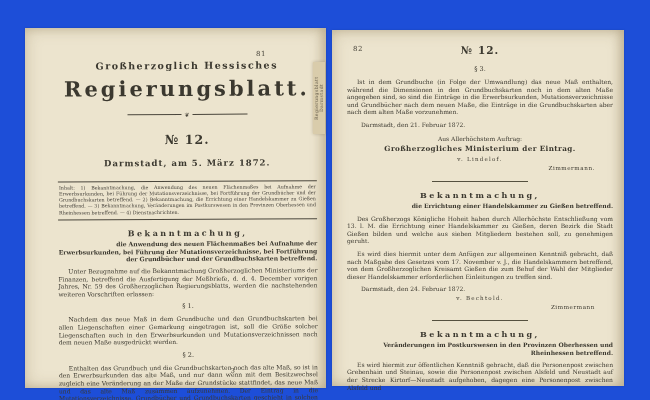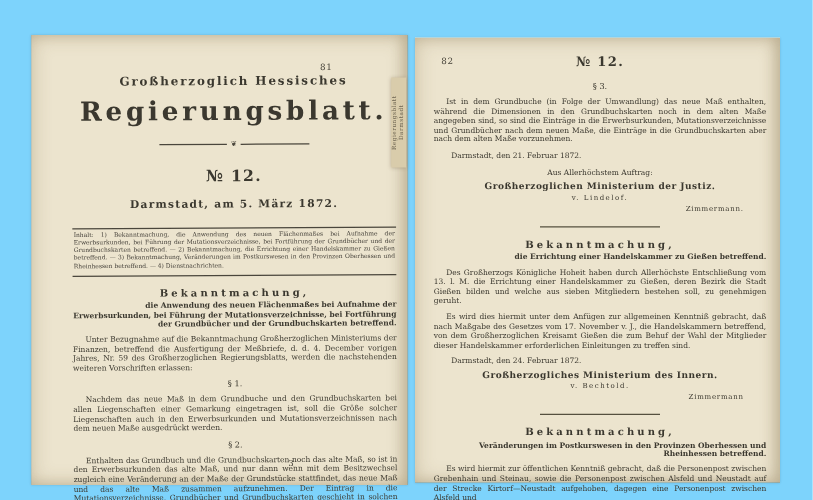--- a/index.html
+++ b/index.html
@@ -1,18 +1,18 @@
 <!DOCTYPE html>
 <html><head>
 <meta charset="utf-8">
 <style>
   html,body { margin:0; padding:0; }
   .canvas {
     position:relative; width:650px; height:400px;
-    background:#7dd3fc; overflow:hidden;
+    background:#1d4ed8; overflow:hidden;
     font-family:"DejaVu Serif", serif;
     color:#3b382f;
   }
   .page {
     position:absolute;
     background:#ece4ce;
     box-shadow: inset 0 0 16px rgba(110,88,48,.28), inset -5px 0 9px rgba(110,88,48,.20), 0 0 2px rgba(0,0,0,.15);
   }
   .page-left  { left:25px;  top:28px; width:301px; height:360px; }
   .page-right { left:332px; top:30px; width:292px; height:356px; }
@@ -105,33 +105,32 @@
     <div class="pagenum pagenum-right">82</div>
 
     <div class="inner">
       <div class="issue-number" style="margin-top:0; font-size:10.5px;">№ 12.</div>
 
       <div class="par-label" style="margin-top:9px;">§ 3.</div>
       <div class="body-par">Ist in dem Grundbuche (in Folge der Umwandlung) das neue Maß enthalten, während die Dimensionen in den Grundbuchskarten noch in dem alten Maße angegeben sind, so sind die Einträge in die Erwerbsurkunden, Mutationsverzeichnisse und Grundbücher nach dem neuen Maße, die Einträge in die Grundbuchskarten aber nach dem alten Maße vorzunehmen.</div>
       <div class="body-dateline">Darmstadt, den 21. Februar 1872.</div>
 
       <div class="center-line authority">Aus Allerhöchstem Auftrag:</div>
-      <div class="center-line ministry">Großherzoglichen Ministerium der Justiz.</div>
+      <div class="center-line ministry">Großherzogliches Ministerium der Eintrag.</div>
       <div class="center-line signer">v. Lindelof.</div>
       <div class="countersigner">Zimmermann.</div>
 
       <div class="separator"></div>
 
       <div class="ann-heading">Bekanntmachung,</div>
       <div class="ann-subtitle">die Errichtung einer Handelskammer zu Gießen betreffend.</div>
       <div class="body-par">Des Großherzogs Königliche Hoheit haben durch Allerhöchste Entschließung vom 13. l. M. die Errichtung einer Handelskammer zu Gießen, deren Bezirk die Stadt Gießen bilden und welche aus sieben Mitgliedern bestehen soll, zu genehmigen geruht.</div>
       <div class="body-par">Es wird dies hiermit unter dem Anfügen zur allgemeinen Kenntniß gebracht, daß nach Maßgabe des Gesetzes vom 17. November v. J., die Handelskammern betreffend, von dem Großherzoglichen Kreisamt Gießen die zum Behuf der Wahl der Mitglieder dieser Handelskammer erforderlichen Einleitungen zu treffen sind.</div>
       <div class="body-dateline">Darmstadt, den 24. Februar 1872.</div>
 
-      <div class="center-line ministry">Großherzogliches Ministerium des Innern.</div>
       <div class="center-line signer">v. Bechtold.</div>
       <div class="countersigner">Zimmermann</div>
 
       <div class="separator"></div>
 
       <div class="ann-heading">Bekanntmachung,</div>
       <div class="ann-subtitle">Veränderungen im Postkurswesen in den Provinzen Oberhessen und Rheinhessen betreffend.</div>
       <div class="body-par">Es wird hiermit zur öffentlichen Kenntniß gebracht, daß die Personenpost zwischen Grebenhain und Steinau, sowie die Personenpost zwischen Alsfeld und Neustadt auf der Strecke Kirtorf—Neustadt aufgehoben, dagegen eine Personenpost zwischen Alsfeld und</div>
     </div>
   </div>

